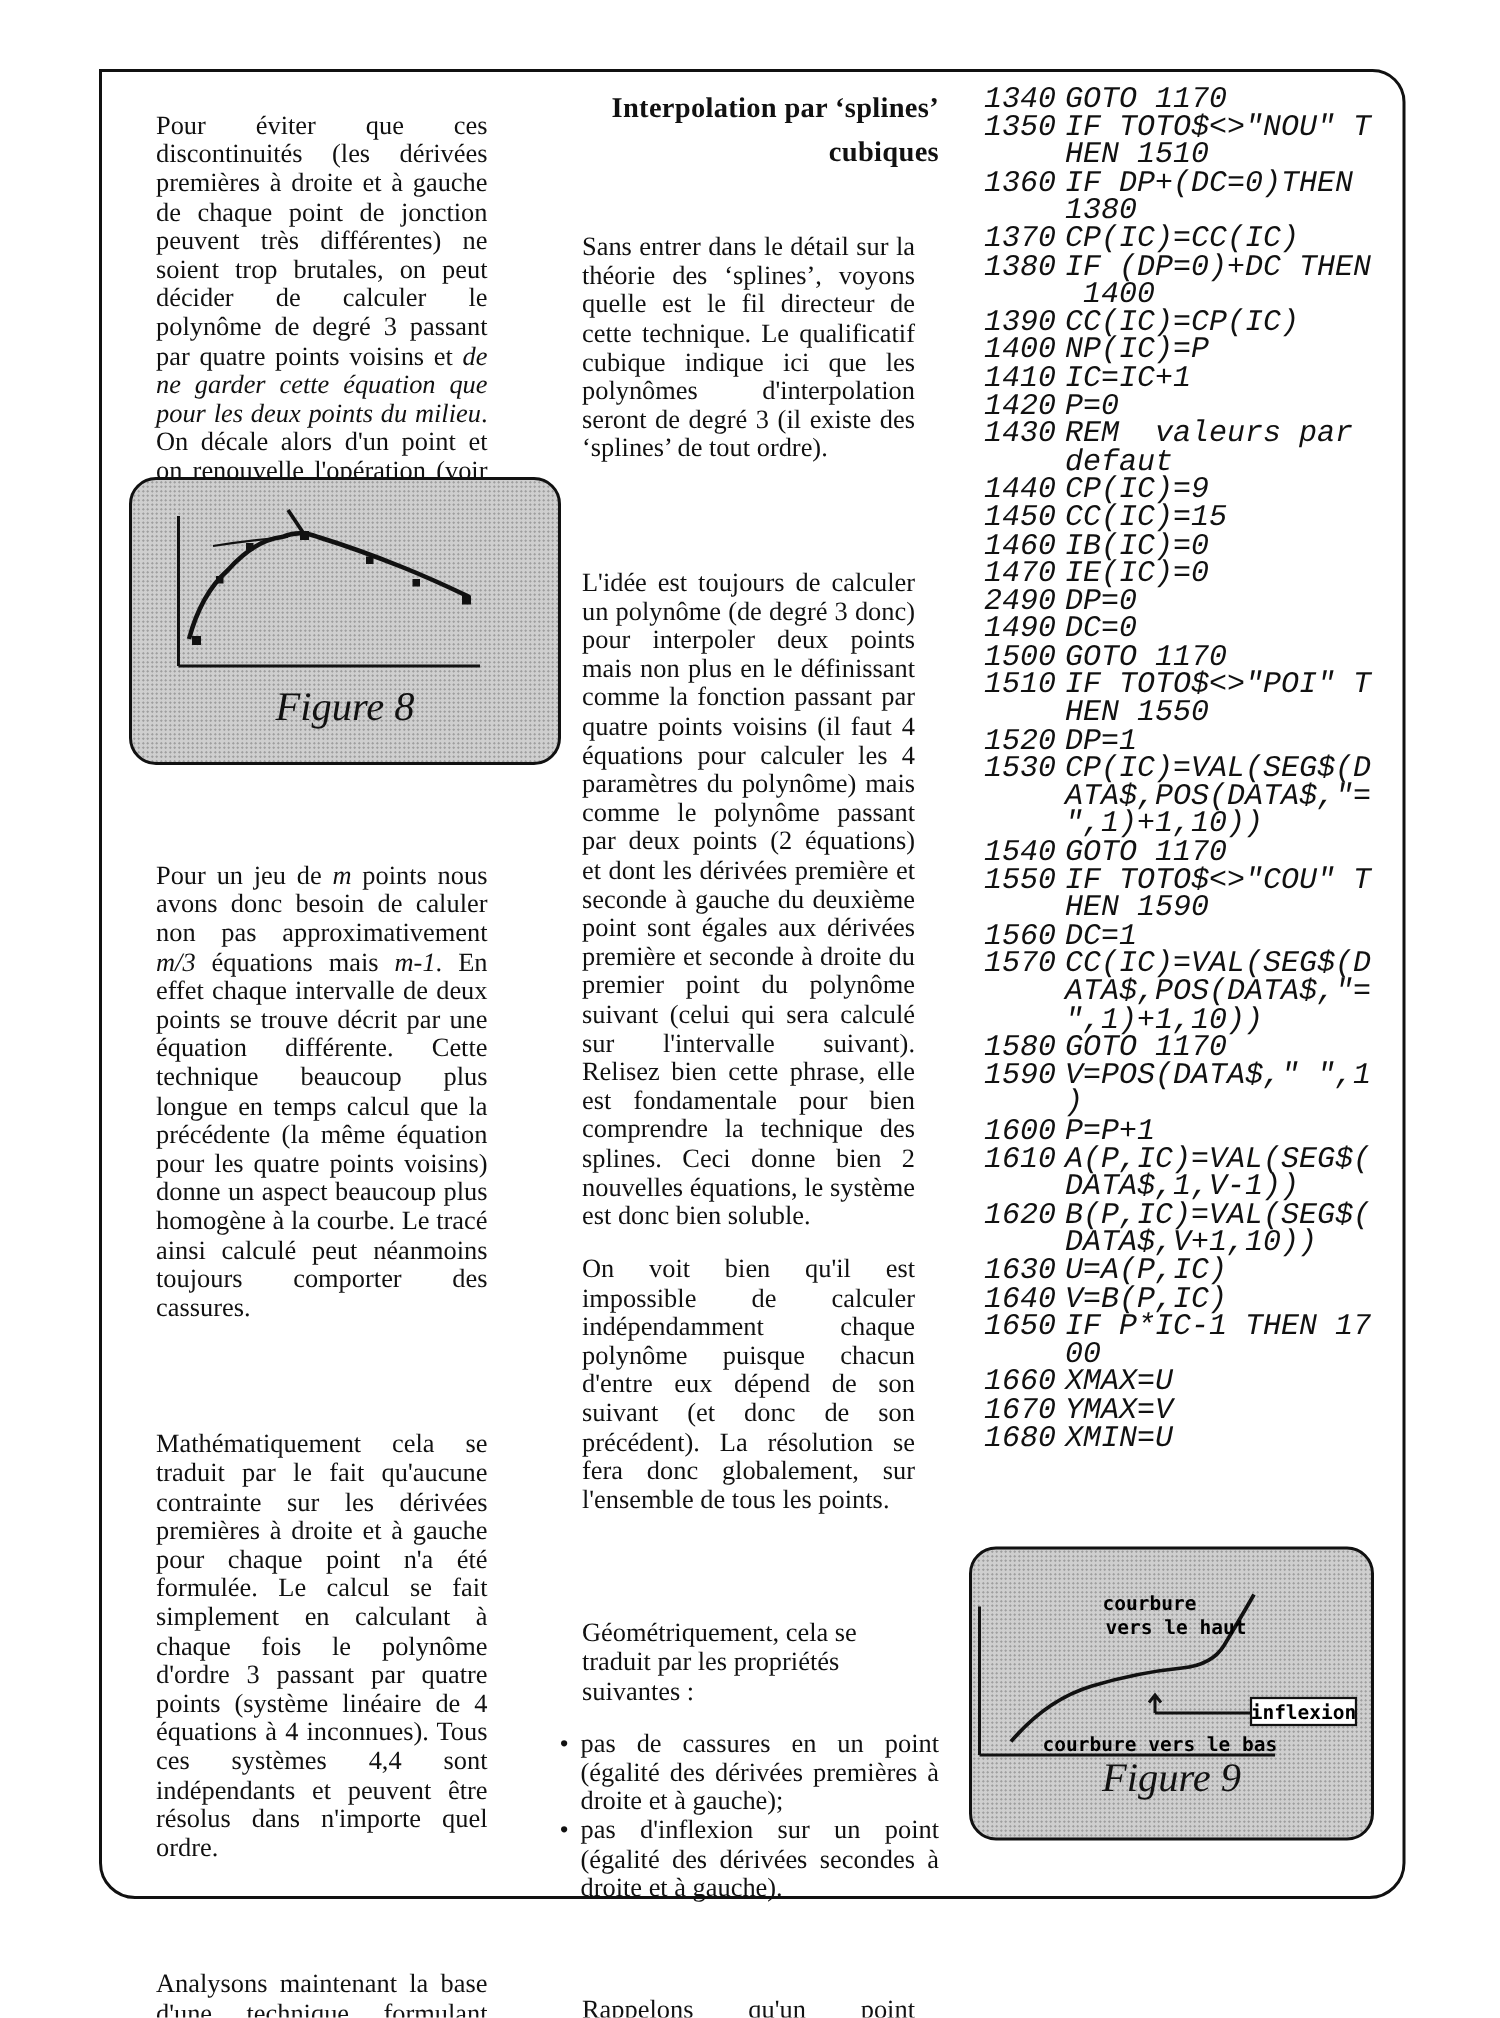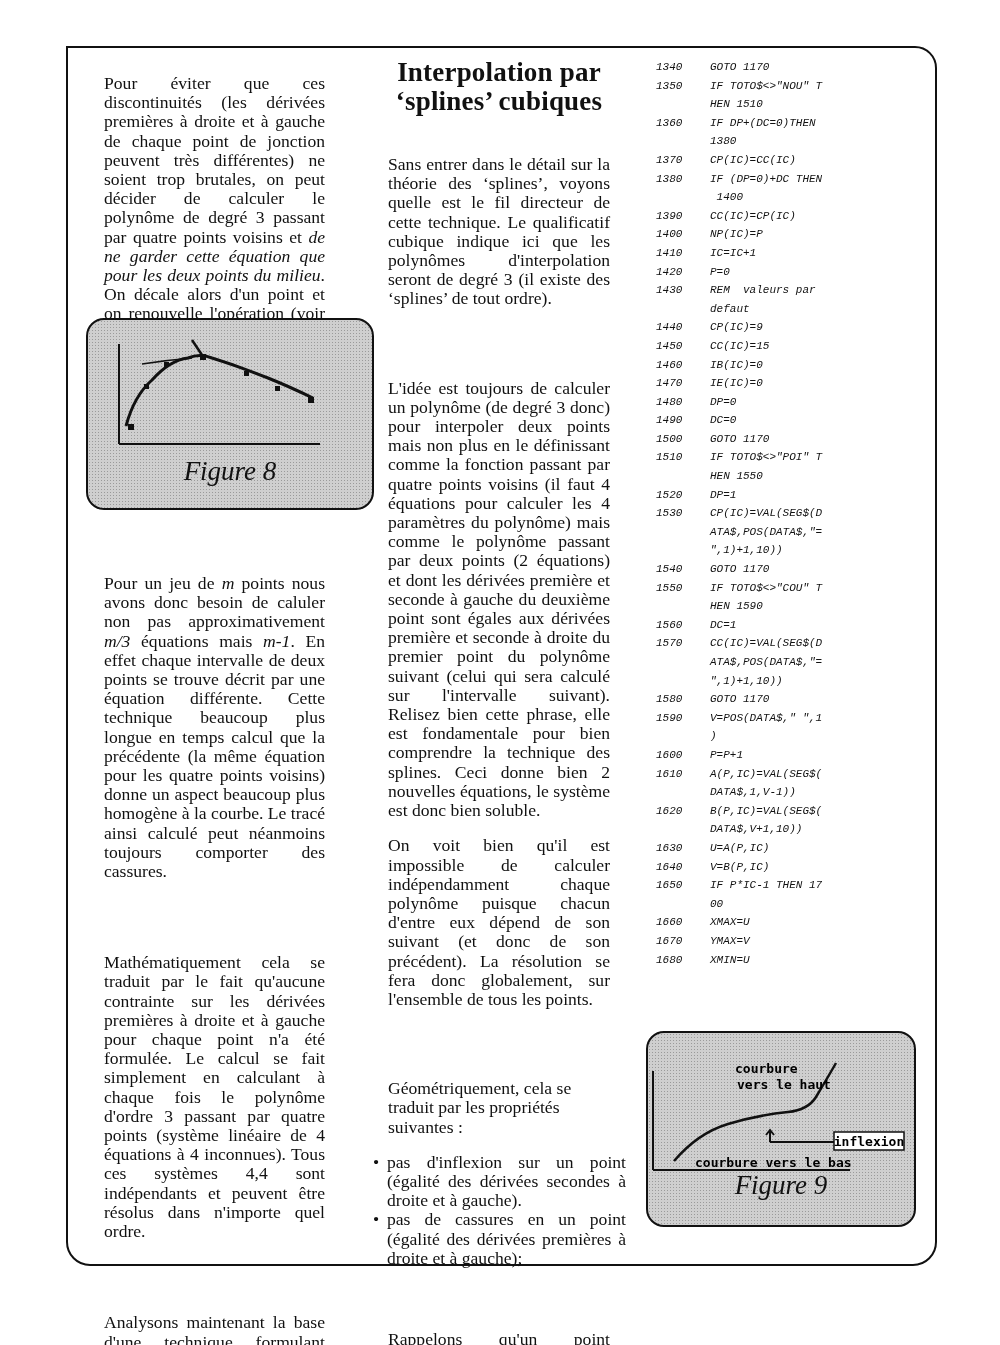--- a/index.html
+++ b/index.html
@@ -5,34 +5,34 @@
   html, body { margin: 0; padding: 0; background: #ffffff; }
   body { width: 1000px; height: 1345px; position: relative; overflow: hidden;
          font-family: "Liberation Serif", serif; color: #111; }
   .frame { position: absolute; left: 66px; top: 46px; width: 871px; height: 1220px;
            border: 2.5px solid #111; border-radius: 0 22px 24px 24px; box-sizing: border-box; }
   .col { position: absolute; font-size: 17.6px; line-height: 19.2px; text-align: justify; }
   .col p { margin: 16px; }
   #col1 { left: 88px; top: 58px; width: 253px; }
   #col2 { left: 372px; top: 58px; width: 254px; }
   #col3 { left: 656px; top: 58px; width: 260px; }
-  .title { font-weight: bold; font-size: 27px; line-height: 29px; text-align: center; margin: 0; letter-spacing: 0.2px; }
+  .title { font-weight: bold; font-size: 19px; line-height: 29px; text-align: right; margin: 0; letter-spacing: 0.2px; }
   .it { font-style: italic; }
   .figbox { position: absolute; border: 2.5px solid #111; border-radius: 18px; box-sizing: border-box;
             background-color: #cfcfcf;
             background-image: radial-gradient(#9a9a9a 0.6px, transparent 0.7px);
             background-size: 3px 3px; }
   #fig8 { left: 86px; top: 318px; width: 288px; height: 192px; }
   #fig9 { left: 646px; top: 1031px; width: 270px; height: 196px; }
   .figcap { position: absolute; left: 0; right: 0; text-align: center; font-style: italic;
             font-size: 27px; font-family: "Liberation Serif", serif; }
   #fig8 .figcap { top: 136px; }
   #fig9 .figcap { top: 137px; }
   .figbox svg { position: absolute; left: 0; top: 0; }
-  .code { font-family: "Liberation Mono", monospace; font-style: italic; font-size: 11px; line-height: 18.6px; }
+  .code { font-family: "Liberation Mono", monospace; font-style: italic; font-size: 20px; line-height: 18.6px; }
   .code-line { display: flex; white-space: pre; }
   .code-no { width: 54px; flex: none; }
   .code-txt { flex: 1; }
   .bullets { margin: 4px 0 0 0; padding: 0; list-style: none; }
   .bullets li { position: relative; padding-left: 15px; }
   .bullets li::before { content: "•"; position: absolute; left: 1px; top: 0; }
   .gap1 { height: 20px; }
   .gap2 { height: 40px; }
   .footer { position: absolute; top: 1354px; font-size: 22px; line-height: 26px; }
   #footer-left { left: 86px; }
@@ -77,22 +77,22 @@
 <div class="col" id="col2">
   <h1 class="title">Interpolation par ‘splines’ cubiques</h1>
   <div class="gap1" style="height:23px"></div>
   <p>Sans entrer dans le détail sur la théorie des ‘splines’, voyons quelle est le fil directeur de cette technique. Le qualificatif cubique indique ici que les polynômes d'interpolation seront de degré 3 (il existe des ‘splines’ de tout ordre).</p>
   <div class="gap2" style="height:38px"></div>
   <p>L'idée est toujours de calculer un polynôme (de degré 3 donc) pour interpoler deux points mais non plus en le définissant comme la fonction passant par quatre points voisins (il faut 4 équations pour calculer les 4 paramètres du polynôme) mais comme le polynôme passant par deux points (2 équations) et dont les dérivées première et seconde à gauche du deuxième point sont égales aux dérivées première et seconde à droite du premier point du polynôme suivant (celui qui sera calculé sur l'intervalle suivant). Relisez bien cette phrase, elle est fondamentale pour bien comprendre la technique des splines. Ceci donne bien 2 nouvelles équations, le système est donc bien soluble.</p>
   <p>On voit bien qu'il est impossible de calculer indépendamment chaque polynôme puisque chacun d'entre eux dépend de son suivant (et donc de son précédent). La résolution se fera donc globalement, sur l'ensemble de tous les points.</p>
   <div class="gap2" style="height:38px"></div>
   <p style="text-align:left">Géométriquement, cela se traduit par les propriétés suivantes :</p>
   <ul class="bullets">
+    <li>pas de cassures en un point (égalité des dérivées premières à droite et à gauche);</li>
     <li>pas d'inflexion sur un point (égalité des dérivées secondes à droite et à gauche).</li>
-    <li>pas de cassures en un point (égalité des dérivées premières à droite et à gauche);</li>
   </ul>
   <div class="gap2" style="height:46px"></div>
   <p>Rappelons qu'un point d'inflexion correspond à un changement de signe du rayon de courbure de la fonction (voir figure 9).</p>
 </div>
 
 <div class="col code" id="col3">
     <div class="code-line"><span class="code-no">1340</span><span class="code-txt">GOTO 1170</span></div>
     <div class="code-line"><span class="code-no">1350</span><span class="code-txt">IF TOTO$&lt;&gt;"NOU" T</span></div>
     <div class="code-line"><span class="code-no"></span><span class="code-txt">HEN 1510</span></div>
     <div class="code-line"><span class="code-no">1360</span><span class="code-txt">IF DP+(DC=0)THEN</span></div>
@@ -103,21 +103,21 @@
     <div class="code-line"><span class="code-no">1390</span><span class="code-txt">CC(IC)=CP(IC)</span></div>
     <div class="code-line"><span class="code-no">1400</span><span class="code-txt">NP(IC)=P</span></div>
     <div class="code-line"><span class="code-no">1410</span><span class="code-txt">IC=IC+1</span></div>
     <div class="code-line"><span class="code-no">1420</span><span class="code-txt">P=0</span></div>
     <div class="code-line"><span class="code-no">1430</span><span class="code-txt">REM  valeurs par</span></div>
     <div class="code-line"><span class="code-no"></span><span class="code-txt">defaut</span></div>
     <div class="code-line"><span class="code-no">1440</span><span class="code-txt">CP(IC)=9</span></div>
     <div class="code-line"><span class="code-no">1450</span><span class="code-txt">CC(IC)=15</span></div>
     <div class="code-line"><span class="code-no">1460</span><span class="code-txt">IB(IC)=0</span></div>
     <div class="code-line"><span class="code-no">1470</span><span class="code-txt">IE(IC)=0</span></div>
-    <div class="code-line"><span class="code-no">1480</span><span class="code-txt">DP=0</span></div>
+    <div class="code-line"><span class="code-no">2490</span><span class="code-txt">DP=0</span></div>
     <div class="code-line"><span class="code-no">1490</span><span class="code-txt">DC=0</span></div>
     <div class="code-line"><span class="code-no">1500</span><span class="code-txt">GOTO 1170</span></div>
     <div class="code-line"><span class="code-no">1510</span><span class="code-txt">IF TOTO$&lt;&gt;"POI" T</span></div>
     <div class="code-line"><span class="code-no"></span><span class="code-txt">HEN 1550</span></div>
     <div class="code-line"><span class="code-no">1520</span><span class="code-txt">DP=1</span></div>
     <div class="code-line"><span class="code-no">1530</span><span class="code-txt">CP(IC)=VAL(SEG$(D</span></div>
     <div class="code-line"><span class="code-no"></span><span class="code-txt">ATA$,POS(DATA$,"=</span></div>
     <div class="code-line"><span class="code-no"></span><span class="code-txt">",1)+1,10))</span></div>
     <div class="code-line"><span class="code-no">1540</span><span class="code-txt">GOTO 1170</span></div>
     <div class="code-line"><span class="code-no">1550</span><span class="code-txt">IF TOTO$&lt;&gt;"COU" T</span></div>

